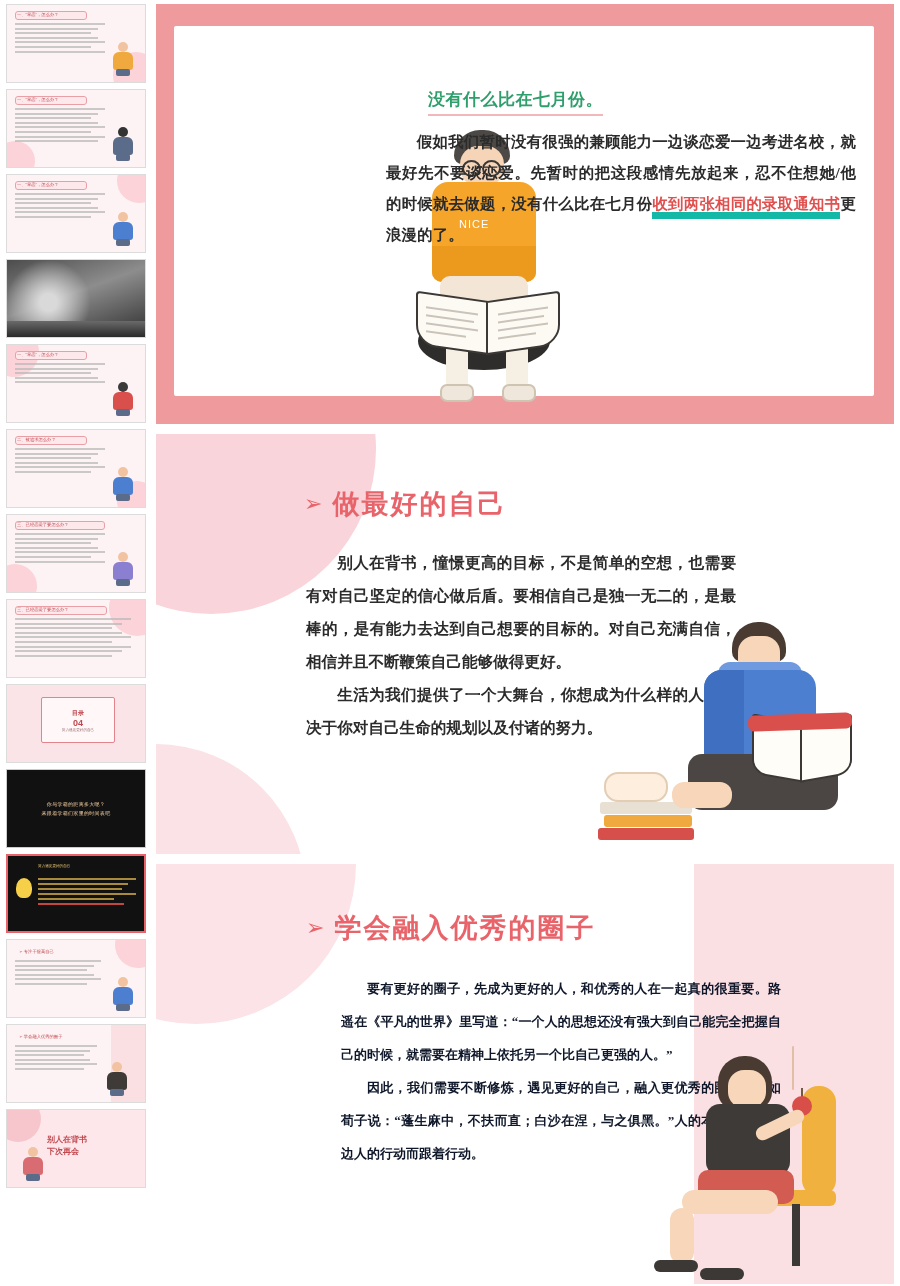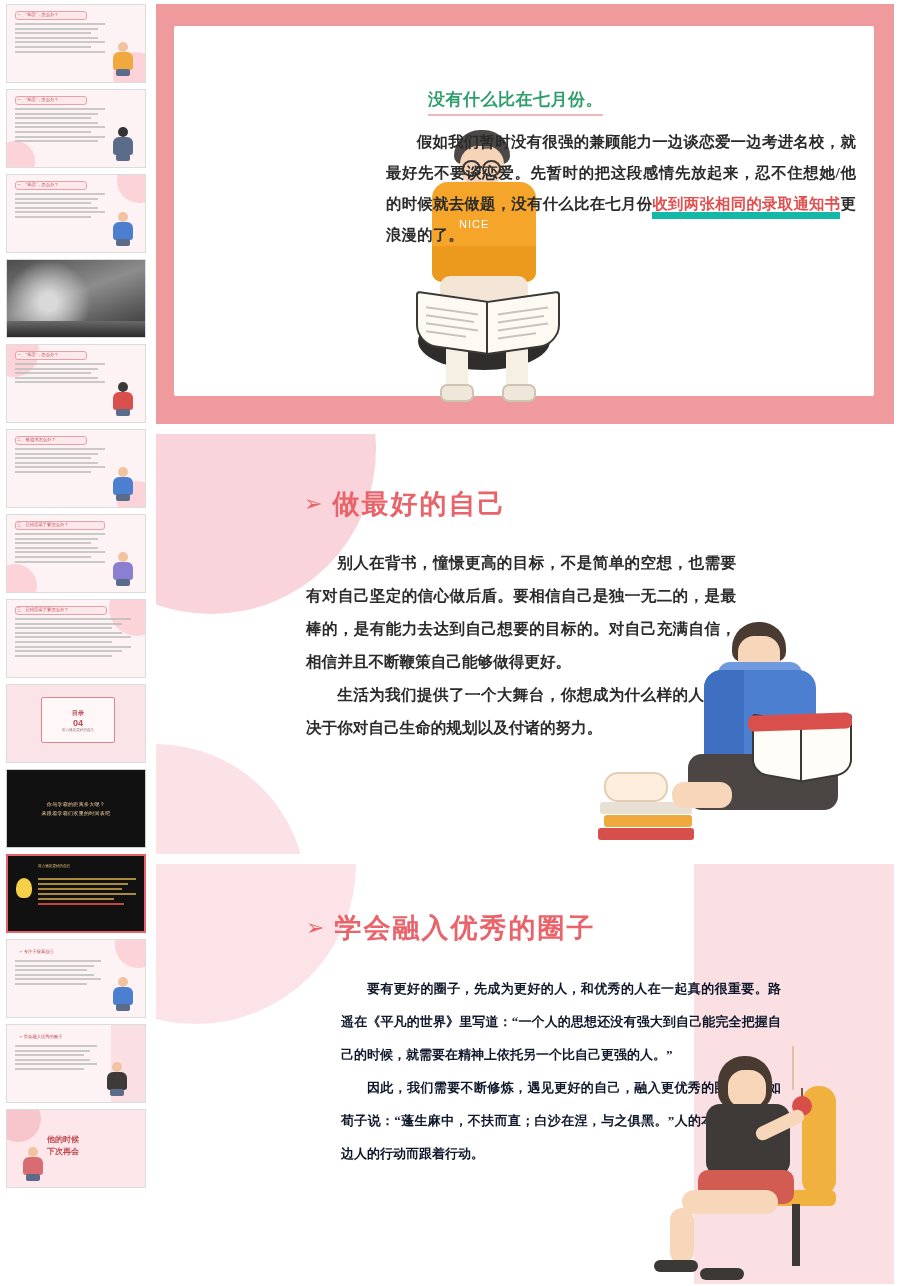--- a/index.html
+++ b/index.html
@@ -536,21 +536,21 @@
       <div class="t-fig" style="right:14px;">
           <div class="head"></div>
           <div class="body" style="background:#3d3a38;"></div>
           <div class="legs"></div>
         </div>
     </div>
 
     <div class="thumb thanks">
       <div class="t-blob" style="width:46px;height:46px;left:-12px;top:-14px;background:#f7c6cd;"></div>
       <div class="th-t">
-        <div>他的时候</div>
+        <div>别人在背书</div>
         <div>下次再会</div>
       </div>
       <div class="t-fig" style="left:14px;right:auto;">
           <div class="head"></div>
           <div class="body" style="background:#d96b73;"></div>
           <div class="legs"></div>
         </div>
     </div>
   </div>
 

